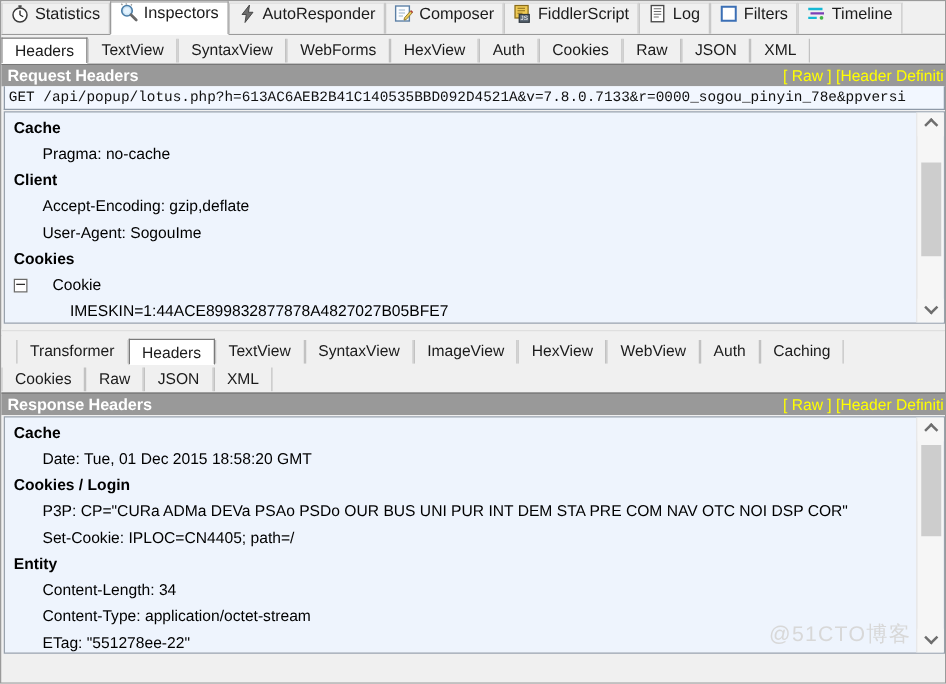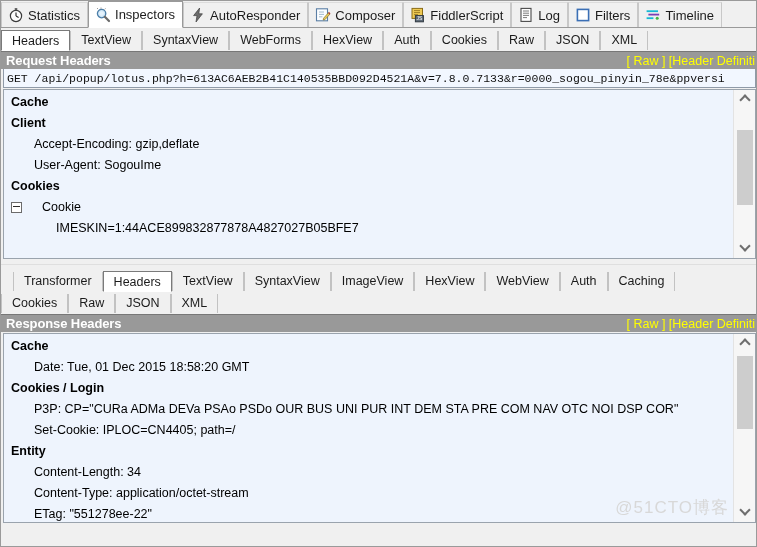--- a/index.html
+++ b/index.html
@@ -30,21 +30,21 @@
     left: 0; top: 0;
     width: 757px; height: 27px;
     background: #f0f0f0;
     border-bottom: 1px solid #9a9a9a;
     display: flex;
     align-items: flex-end;
     box-sizing: border-box;
   }
   .ttab {
     display: flex;
-    align-items: center;
+    align-items: flex-start;
     gap: 4px;
     height: 25px;
     padding: 0 7px 0 6px;
     box-sizing: border-box;
     background: #f0f0f0;
     border-left: 1px solid #c8c8c8;
     border-right: 1px solid #c8c8c8;
     border-top: 1px solid #dcdcdc;
     font-size: 13px;
     color: #1b1b1b;
@@ -343,20 +343,21 @@
     <div class="band">
       <span class="band-title">Request Headers</span>
       <span class="band-links">[ Raw ] [Header Definiti</span>
     </div>
     <div class="urlbar">
       <span>GET /api/popup/lotus.php?h=613AC6AEB2B41C140535BBD092D4521A&amp;v=7.8.0.7133&amp;r=0000_sogou_pinyin_78e&amp;ppversi</span>
     </div>
     <div class="headerview" style="height:170px;">
       <div class="hv-inner" id="reqRows">
           <div class="hrow group">Cache</div>
+          <div class="hrow item">Pragma: no-cache</div>
           <div class="hrow group">Client</div>
           <div class="hrow item">Accept-Encoding: gzip,deflate</div>
           <div class="hrow item">User-Agent: SogouIme</div>
           <div class="hrow group">Cookies</div>
           <div class="hrow tree">
             <span class="expander"></span>
             <span>Cookie</span>
           </div>
           <div class="hrow sub">IMESKIN=1:44ACE899832877878A4827027B05BFE7</div>
         </div>

